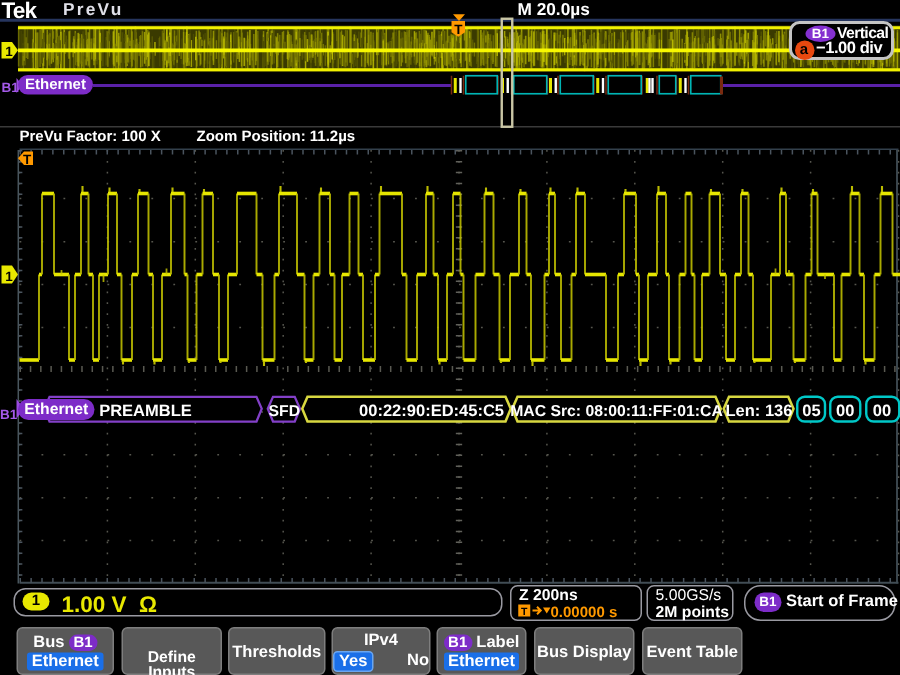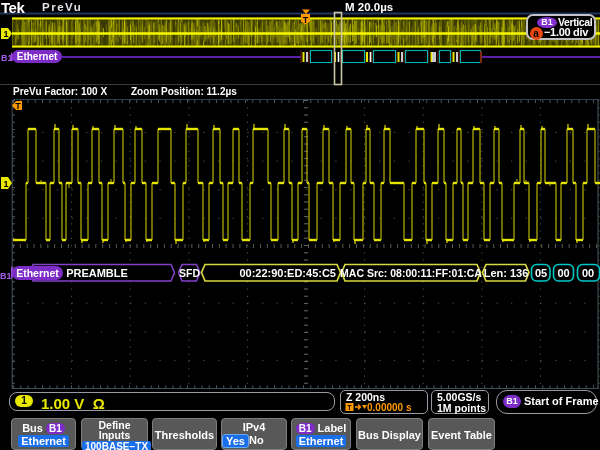--- a/index.html
+++ b/index.html
@@ -1810,41 +1810,41 @@
 <div class="bbox" style="left:340px;top:390px;width:86px;height:22px;border-radius:5px">
  <div class="t" style="left:5px;top:0px;font-size:10.5px;font-weight:bold;color:#fff">Z 200ns</div>
  <div class="t" style="left:4px;top:11px;font-size:10px;font-weight:bold;color:#f90"><svg width="22" height="10" style="vertical-align:-1px">
           <rect x="0.5" y="1" width="8" height="8" fill="#f90"></rect>
           <text x="4.5" y="8" font-size="7" font-weight="bold" fill="#000" text-anchor="middle">T</text>
           <path d="M10,5 L15,5 M13,2.5 L15.5,5 L13,7.5" stroke="#f90" stroke-width="1.3" fill="none"></path>
           <path d="M17,3 L22,3 L19.5,7 Z" fill="#f90"></path>
         </svg>0.00000 s</div>
 </div>
 <div class="bbox" style="left:431px;top:390px;width:56px;height:22px;border-radius:5px">
- <div class="t" style="left:5px;top:0px;font-size:10.5px;font-weight:bold;color:#fff">5.00GS/s</div>
- <div class="t" style="left:5px;top:11px;font-size:10.5px;font-weight:bold;color:#fff">1M points</div>
+ <div class="t" style="left:5px;top:0px;font-size:10.5px;font-weight:normal;color:#fff">5.00GS/s</div>
+ <div class="t" style="left:5px;top:11px;font-size:10.5px;font-weight:bold;color:#fff">2M points</div>
 </div>
 <div class="bbox" style="left:496px;top:390px;width:99px;height:22px;border-radius:11px">
  <div style="position:absolute;left:6px;top:4px;width:18px;height:13px;background:#7d2cc8;border-radius:7px;color:#fff;font-size:9px;font-weight:bold;text-align:center;line-height:13px">B1</div>
  <div class="t" style="left:27px;top:4px;font-size:11px;font-weight:bold;color:#fff">Start of Frame</div>
 </div>
 
 <div class="mbtn" style="left:11px;top:418px;width:65px;height:32px">
  <div style="margin-top:3px">Bus <span class="b1badge">B1</span></div>
  <div style="margin-top:1px"><span class="blue">Ethernet</span></div>
 </div>
 <div class="mbtn" style="left:81px;top:418px;width:67px;height:32px;font-size:10.5px">
- <div style="margin-top:0px">Define</div>
+ <div style="margin-top:13px">Define</div>
  <div style="margin-top:-2px">Inputs</div>
  <div style="margin-top:-1px"><span class="blue" style="font-size:10px">100BASE−TX</span></div>
 </div>
 <div class="mbtn" style="left:152px;top:418px;width:65px;height:32px;line-height:32px">Thresholds</div>
 <div class="mbtn" style="left:221px;top:418px;width:66px;height:32px">
  <div style="margin-top:2px">IPv4</div>
- <div style="margin-top:1px;display:flex;justify-content:flex-start">
+ <div style="margin-top:1px;display:flex;justify-content:space-between">
         <span class="blue" style="border:1px solid #6aa6f0;border-radius:3px">Yes</span>
         <span>No</span>
       </div>
 </div>
 <div class="mbtn" style="left:291px;top:418px;width:60px;height:32px">
  <div style="margin-top:3px"><span class="b1badge">B1</span> Label</div>
  <div style="margin-top:1px"><span class="blue">Ethernet</span></div>
 </div>
 <div class="mbtn" style="left:428px;top:418px;width:67px;height:32px;line-height:32px">Event Table</div>
 <div class="mbtn" style="left:356px;top:418px;width:67px;height:32px;line-height:32px">Bus Display</div>

